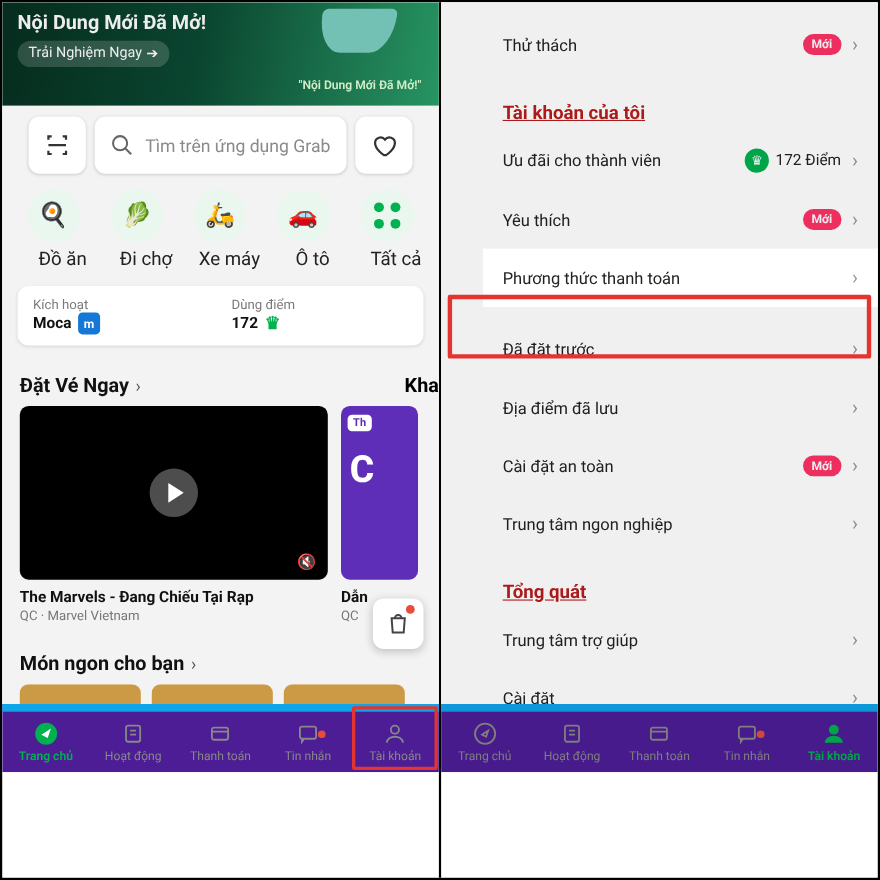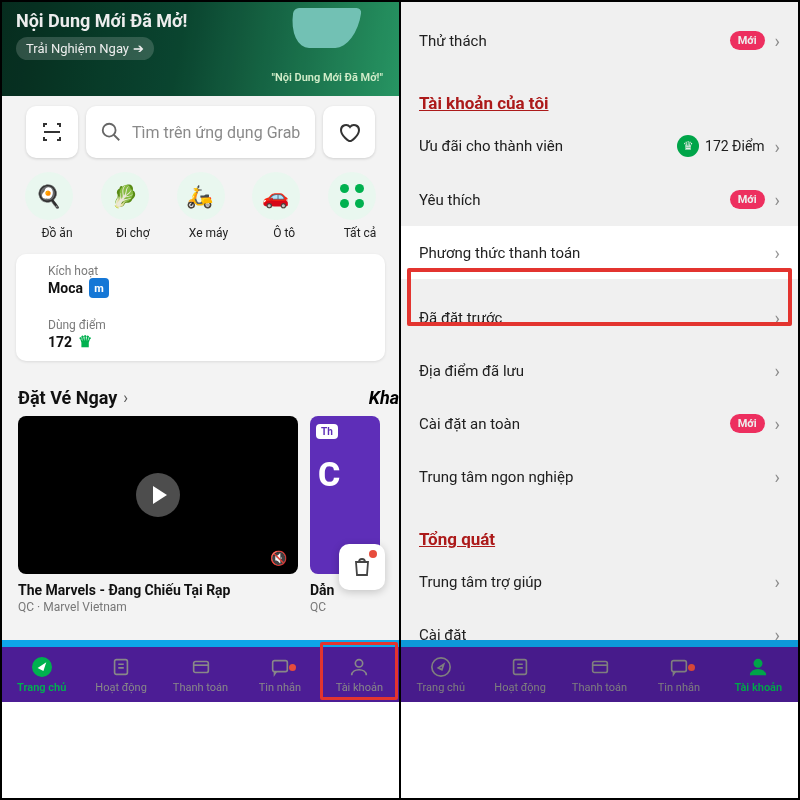--- a/index.html
+++ b/index.html
@@ -1,20 +1,20 @@
 <!DOCTYPE html>
 <html><head>
 <meta charset="utf-8">
 <style>
   * { box-sizing: border-box; margin: 0; padding: 0; font-family: -apple-system, BlinkMacSystemFont, "Segoe UI", Roboto, sans-serif; }
   body { background: #fff; width: 800px; height: 800px; overflow: hidden; }
   .wrap { display: flex; width: 800px; height: 800px; border: 2px solid #000; }
   .pane { width: 398px; height: 700px; position: relative; overflow: hidden; }
   .pane-left { background: #f3f3f3; }
-  .pane-right { background: #f0f0f0; }
+  .pane-right { background: #f0f0f0; padding-left: 38px; }
   .divider { width: 2px; background: #000; }
 
   
   .banner { height: 94px; background: linear-gradient(100deg,#062f20 0%,#0b4a33 45%,#2aa06a 100%); color:#fff; padding:8px 14px 0; position:relative; }
   .banner h1 { font-size: 18px; font-weight: 700; }
   .banner .try { margin-top:6px; display:inline-flex; align-items:flex-start; background:rgba(255,255,255,0.18); padding:4px 10px; border-radius:14px; font-size:13px; gap:4px;}
   .banner .art { position:absolute; right:10px; top:6px; width:130px; height:78px; }
   .art-shape { position:absolute; right:30px; top:0; width:68px; height:40px; background:#7bd0c2; border-radius:6px 6px 24px 24px / 6px 6px 40px 40px; transform:skewX(-8deg);}
   .art-caption { position:absolute; bottom:2px; right:6px; font-size:11px; color:#e2ffd9; font-weight:600;}
 
@@ -22,26 +22,26 @@
   .search-row { display:flex; gap:8px; padding:10px 24px; }
   .sq-btn { width:52px; height:52px; background:#fff; border-radius:10px; display:flex; align-items:center; justify-content:center; font-size:22px; color:#333; box-shadow:0 1px 3px rgba(0,0,0,0.15);}
   .search-box { flex:1; height:52px; background:#fff; border-radius:10px; display:flex; align-items:center; padding:0 14px; gap:10px; color:#8a8a8a; font-size:16px; box-shadow:0 1px 3px rgba(0,0,0,0.15);}
   .search-box svg { width:22px; height:22px; stroke:#666; fill:none; stroke-width:2;}
 
   
   .cats { display:flex; justify-content:space-between; padding:4px 16px 2px; }
   .cat { width:62px; display:flex; flex-direction:column; align-items:center; gap:6px; }
   .cat-ic { width:48px; height:48px; border-radius:50%; background:#e9f7ef; display:flex; align-items:center; justify-content:center; font-size:22px;}
   .cat-ic.green4 { background:#e9f7ef; }
-  .cat span { font-size:12px; color:#222; white-space:nowrap;padding-left:16px;}
+  .cat span { font-size:17px; color:#222; white-space:nowrap;padding-left:16px;}
   .dots { display:grid; grid-template-columns:repeat(2,1fr); gap:6px; }
   .dots i { width:9px; height:9px; background:#00b14f; border-radius:50%; display:block;}
 
   
-  .wallet { display:flex; margin:12px 14px 0; background:#fff; border-radius:10px; padding:10px 32px; gap:20px; box-shadow:0 1px 3px rgba(0,0,0,0.1);flex-direction:column;}
+  .wallet { display:flex; margin:12px 14px 0; background:#fff; border-radius:10px; padding:10px 14px; gap:20px; box-shadow:0 1px 3px rgba(0,0,0,0.1);}
   .wallet .col { flex:1; }
   .wallet .sub { font-size:12px; color:#7a7a7a; }
   .wallet .val { font-size:14px; font-weight:700; color:#111; display:flex; align-items:center; gap:6px;}
   .moca-ic { width:20px; height:20px; background:#1577d6; border-radius:4px; color:#fff; font-size:11px; display:flex; align-items:center; justify-content:center; font-weight:700;}
   .crown-ic { color:#00b14f; font-size:16px;}
 
   
   .sec-h { padding:26px 16px 8px; display:flex; align-items:center; gap:6px; }
   .sec-h h2 { font-size:18px; font-weight:700; color:#111;}
   .sec-h .chev { font-size:16px; color:#555;}
@@ -176,21 +176,21 @@
           </div>
       </div>
     </div>
 
     <div style="display:flex; align-items:center;">
       <div class="sec-h">
         <h2>Đặt Vé Ngay</h2>
         <span class="chev">›</span>
       </div>
       <div style="flex:1"></div>
-      <h2 style="font-size:18px;font-weight:700;padding:26px 0 8px 0;font-style:italic;">Kha</h2>
+      <h2 style="font-size:18px;font-weight:700;padding:26px 0 8px 0;">Kha</h2>
     </div>
 
     <div class="ad-row">
       <div class="ad-card">
         <div class="ad-media">
           <div class="play"></div>
           <div class="mute">🔇</div>
         </div>
         <div class="ad-title">The Marvels - Đang Chiếu Tại Rạp</div>
         <div class="ad-sub">QC · Marvel Vietnam</div>

